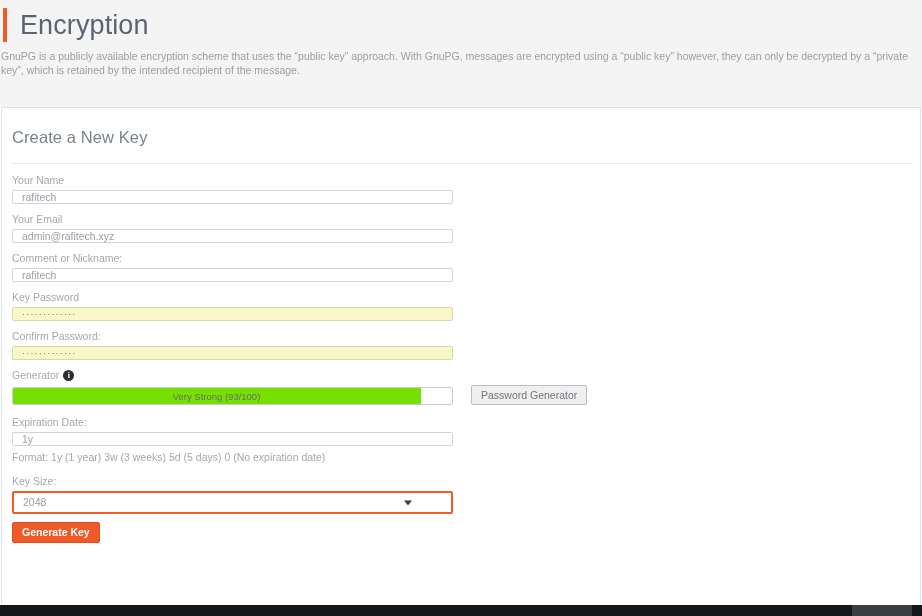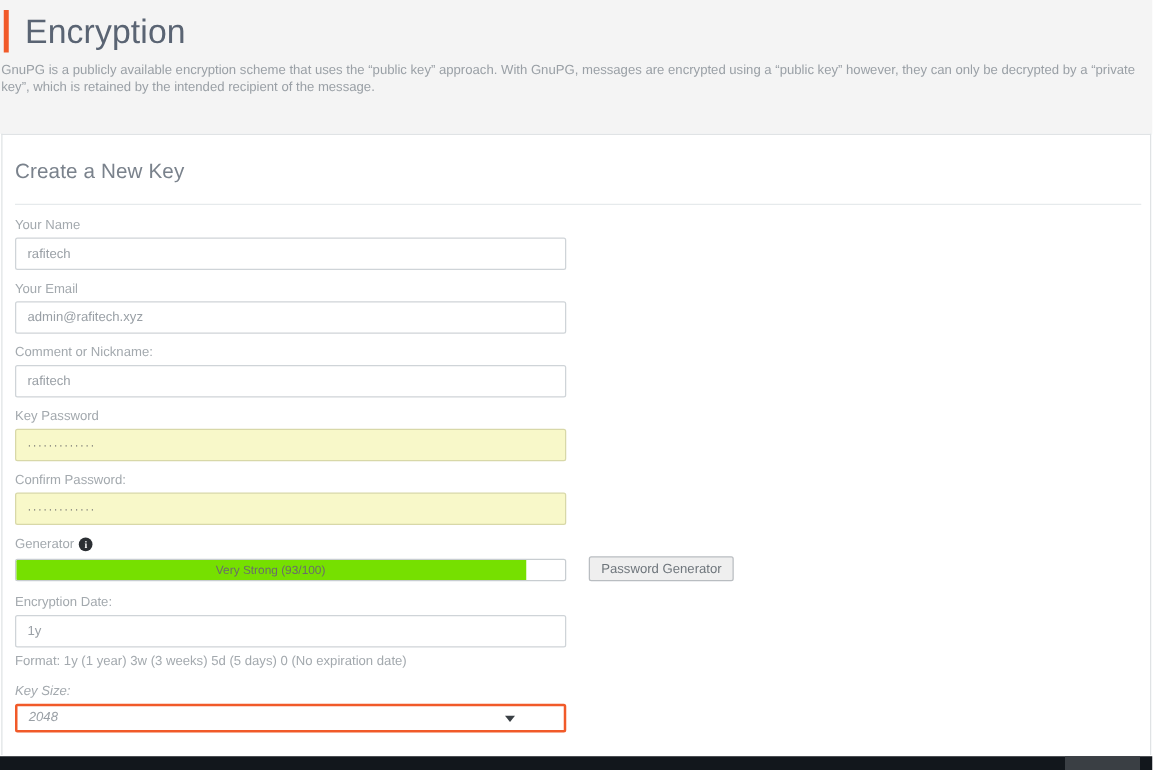--- a/index.html
+++ b/index.html
@@ -113,21 +113,21 @@
     color: #a3a9ae;
     line-height: 13px;
     margin-bottom: 3px;
     display: block;
   }
 
   .text-input {
     display: block;
     box-sizing: border-box;
     width: 441px;
-    height: 26px;
+    height: 14px;
     border: 1px solid #cfd4d8;
     border-radius: 2px;
     background: #ffffff;
     font-family: "Liberation Sans", sans-serif;
     font-size: 10.5px;
     color: #9aa0a6;
     padding: 0 0 0 9px;
     outline: none;
   }
   .text-input::placeholder { color: #9aa0a6; opacity: 1; }
@@ -351,27 +351,27 @@
           <div class="meter">
             <div class="meter-fill" id="meter-fill" style="width: 93%; background: rgb(118, 224, 0);"></div>
             <div class="meter-text">Very Strong (93/100)</div>
           </div>
           <button class="btn-secondary">Password Generator</button>
         </div>
       </div>
 
       
       <div class="field-group" style="margin-bottom:11px;">
-        <label class="field-label">Encryption Date:</label>
+        <label class="field-label">Expiration Date:</label>
         <input class="text-input" type="text" value="1y" style="">
         <div class="help-text">Format: 1y (1 year) 3w (3 weeks) 5d (5 days) 0 (No expiration date)</div>
       </div>
 
       
-      <div class="field-group" style="margin-bottom:24px;font-style:italic;">
+      <div class="field-group" style="margin-bottom:8px;">
         <label class="field-label">Key Size:</label>
         <div class="select-wrap">
           <div class="select-box">2048</div>
           <span class="select-arrow"></span>
         </div>
       </div>
 
       
       <button class="btn-primary">Generate Key</button>
 

